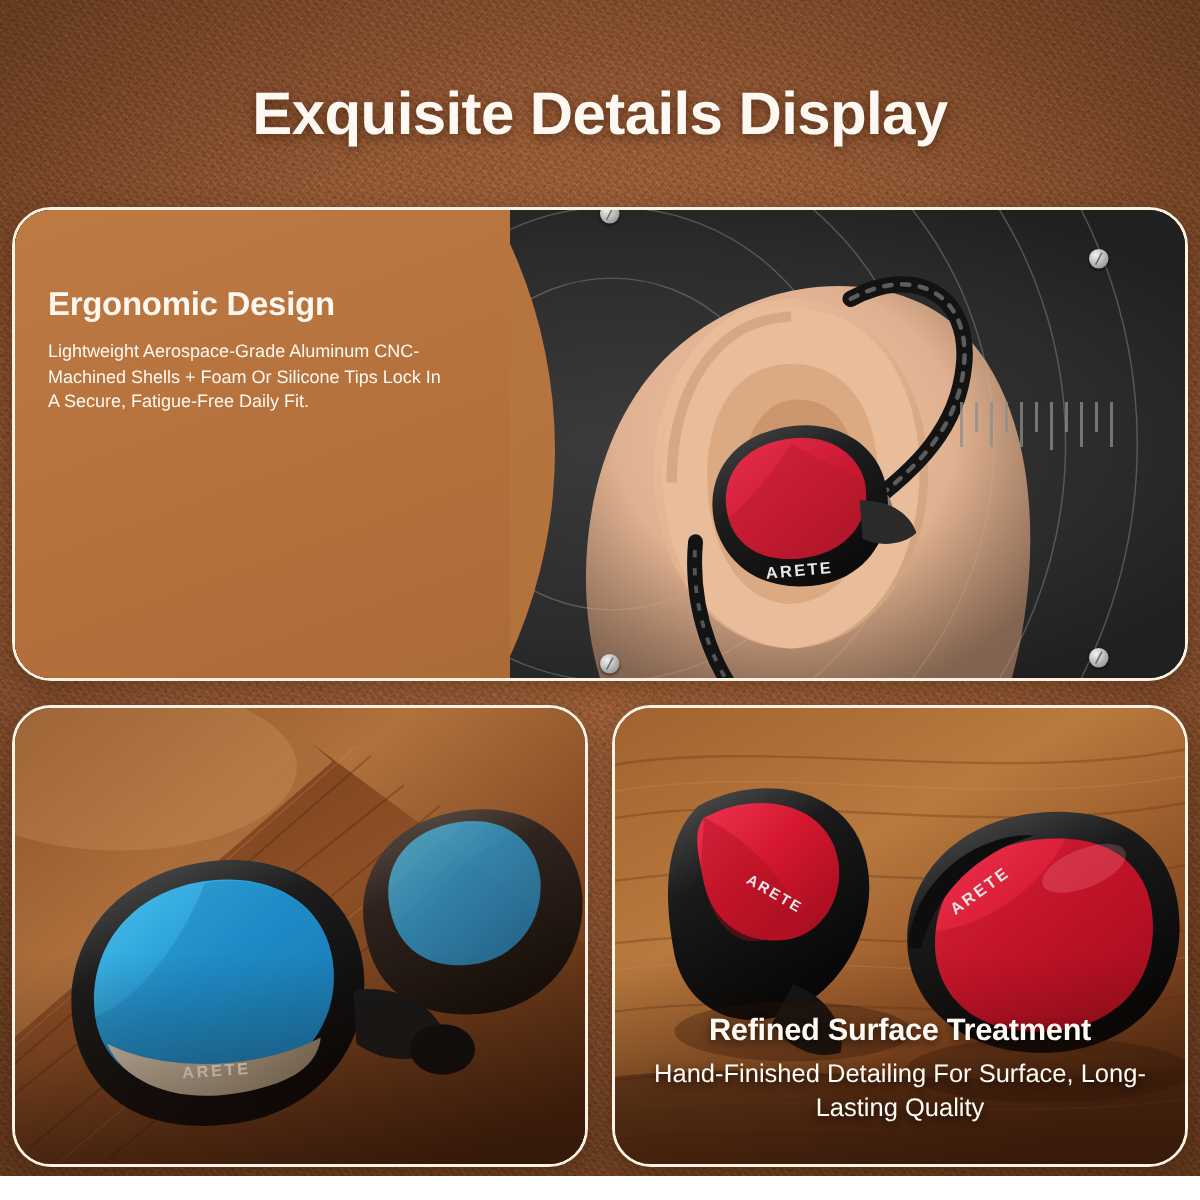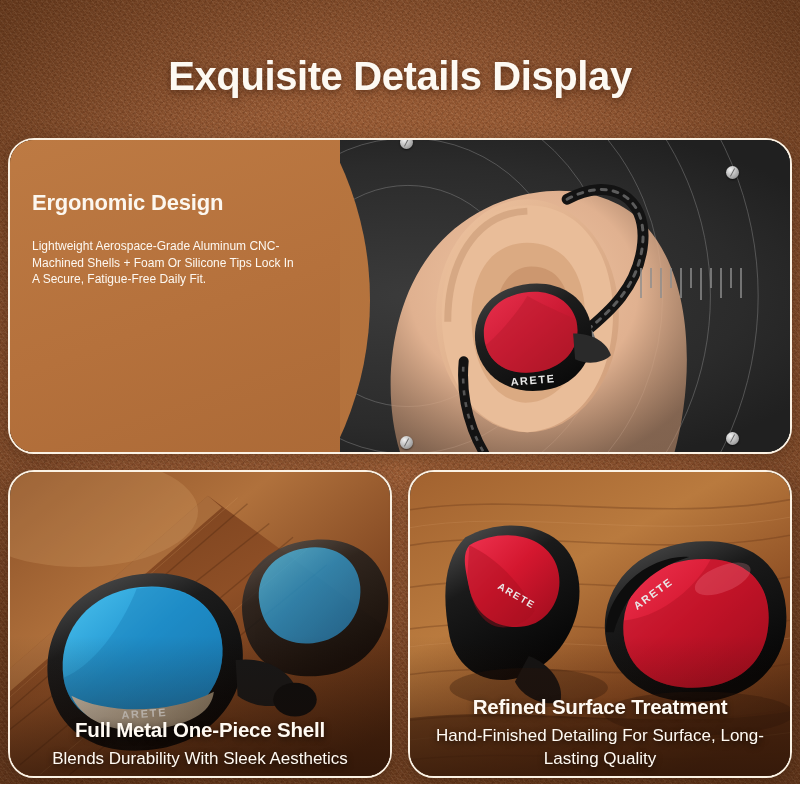--- a/index.html
+++ b/index.html
@@ -107,21 +107,21 @@
     position: absolute;
     z-index: 5;
     left: 22px; top: 50px;
     width: 262px;
     color: #fcf7ef;
   }
   .erg-heading {
     font-size: 22px;
     font-weight: 700;
     letter-spacing: -0.2px;
-    margin-bottom: 22px;
+    margin-bottom: 10px;
   }
   .erg-body {
     font-size: 12px;
     line-height: 1.38;
     font-weight: 400;
     color: #fdf8f1;
   }
 
   
   .ear-photo { position: absolute; z-index: 2; left: 0; top: 0; width: 100%; height: 100%; }
@@ -151,21 +151,21 @@
 
   
   #card-shell   { left: 8px;   top: 470px; width: 384px; height: 308px; }
   #card-surface { left: 408px; top: 470px; width: 384px; height: 308px; }
 
   .photo-wood { position: absolute; inset: 0; }
 
   .cap {
     position: absolute;
     z-index: 6;
-    left: 0; bottom: 6px;
+    left: 0; bottom: 26px;
     width: 100%;
     text-align: center;
     color: #fffaf3;
     padding: 0 12px;
   }
   .cap-title {
     font-size: 20.5px;
     font-weight: 700;
     letter-spacing: -0.2px;
     text-shadow: 0 2px 6px rgba(0,0,0,.65);
@@ -366,24 +366,20 @@
         <text x="136" y="248" fill="#f2efe8" font-family="Liberation Sans, sans-serif" font-size="11" font-weight="600" letter-spacing="1.8" text-anchor="middle" transform="rotate(-4 136 248)">ARETE</text>
 
         <path d="M228 190 C 260 186 286 202 292 226 C 276 240 248 240 230 226 Z" fill="#181818"></path>
         <ellipse cx="288" cy="230" rx="22" ry="17" fill="#0e0e0e"></ellipse>
       </g>
 
       <ellipse cx="70" cy="40" rx="120" ry="56" fill="#e7b277" opacity=".20"></ellipse>
     </svg>
 
     <div class="cap-scrim"></div>
-    <div class="cap">
-      <div class="cap-title">Full Metal One-Piece Shell</div>
-      <div class="cap-sub">Blends Durability With Sleek Aesthetics</div>
-    </div>
   </div>
 
   <div class="card" id="card-surface">
     <svg class="photo-wood" viewBox="0 0 384 308" preserveAspectRatio="none">
       <defs>
         <linearGradient id="woodR" x1="0" y1="0" x2="0.7" y2="1">
           <stop offset="0%" stop-color="#a2622f"></stop>
           <stop offset="40%" stop-color="#b97a3e"></stop>
           <stop offset="75%" stop-color="#8b4c22"></stop>
           <stop offset="100%" stop-color="#5d3014"></stop>

